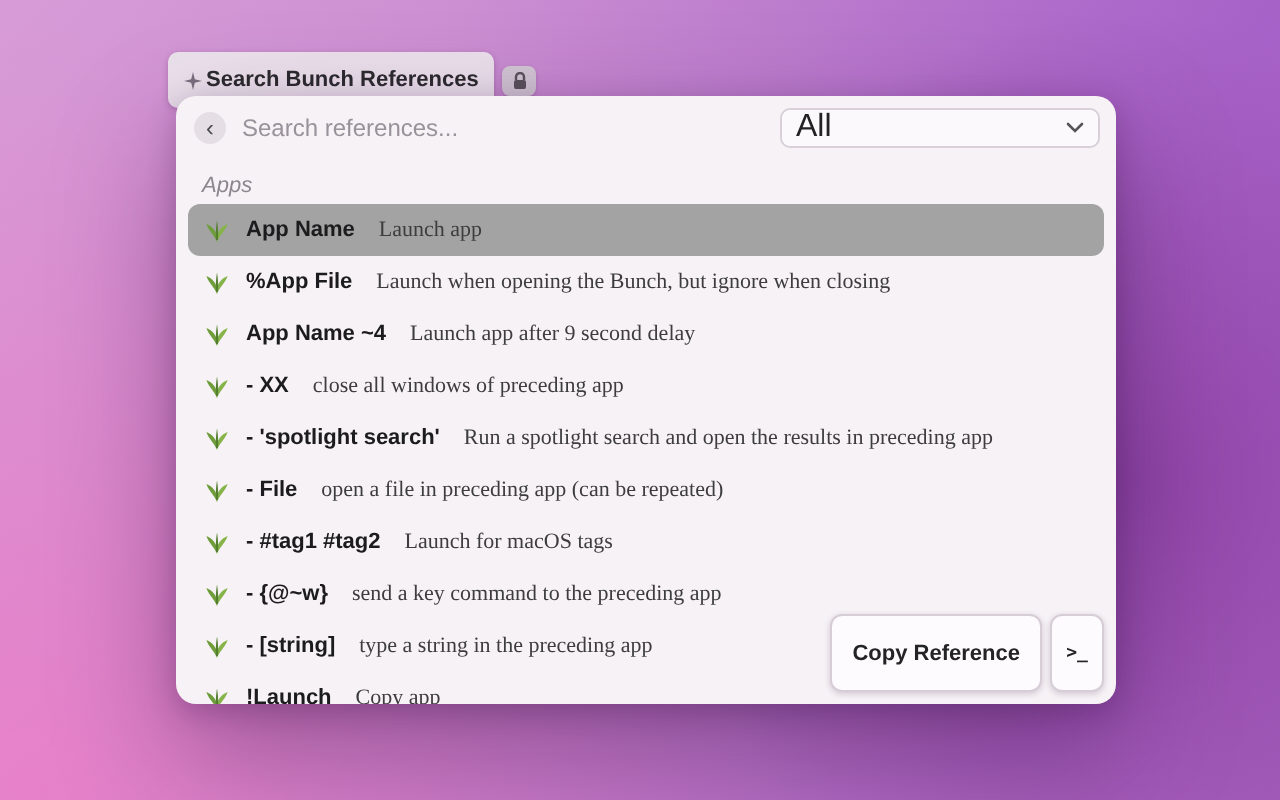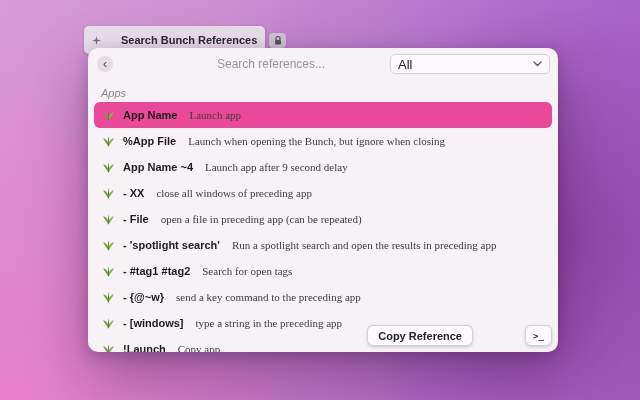--- a/index.html
+++ b/index.html
@@ -10,21 +10,21 @@
     background:
       radial-gradient(circle at 88% 60%, rgba(118,38,140,0.50), transparent 38%),
       radial-gradient(circle at 2% 98%, rgba(255,120,195,0.55), transparent 52%),
       radial-gradient(circle at 98% 2%, rgba(150,80,205,0.45), transparent 55%),
       linear-gradient(125deg, #d79cd8 0%, #c486cd 45%, #b26cc3 75%, #a660bd 100%);
   }
 
   
   .title-group { position: absolute; left: 84px; top: 26px; display: flex; align-items: center; gap: 4px; }
   .pill {
-    display: flex; align-items: center; gap: 20px;
+    display: flex; align-items: center; gap: 2px;
     height: 28px; padding: 0 8px;
     background: rgba(236,229,236,0.95);
     border-radius: 5px;
     box-shadow: 0 1px 3px rgba(60,20,70,0.25);
     font-size: 11px; font-weight: 600; color: #2b2b2d;
   }
   .lock-badge {
     width: 17px; height: 15px; border-radius: 4px;
     background: rgba(210,200,211,0.95);
     display: flex; align-items: center; justify-content: center;
@@ -42,54 +42,54 @@
   .back-btn {
     position: absolute; left: 9px; top: 8px; width: 16px; height: 16px;
     border-radius: 50%; background: #e5dee5; border: none;
     color: #4a4a4c; font-size: 12px; line-height: 14px; text-align: center;
     cursor: pointer; padding: 0;
   }
   .search-input {
     position: absolute; left: 33px; top: 5px; width: 300px; height: 22px;
     border: none; outline: none; background: transparent;
     font-family: "Liberation Sans", sans-serif;
-    font-size: 12px; color: #a16207; text-align: center;
+    font-size: 12px; color: #a16207;
   }
   .search-input::placeholder { color: #9a929a; }
 
   .filter {
     position: absolute; right: 8px; top: 6px; width: 160px; height: 20px;
     background: #fcf9fc; border: 1px solid #d9d0d9; border-radius: 5px;
     display: flex; align-items: center; justify-content: space-between;
-    padding: 0 7px; font-size: 13px; color: #222; cursor: pointer;
+    padding: 0 7px; font-size: 16px; color: #222; cursor: pointer;
   }
 
   .section-label {
     position: absolute; left: 13px; top: 39px;
     font-size: 11px; color: #8e868e; font-style: italic;
   }
 
   .list { position: absolute; left: 6px; right: 6px; top: 54px; bottom: 0; overflow: hidden; }
   .row {
     height: 26px; display: flex; align-items: center;
     padding: 0 8px; border-radius: 6px; font-size: 11px; cursor: pointer;
     white-space: nowrap;
   }
-  .row.selected { background: #ec4899; }
+  .row.selected { background: #a3a3a3; }
   .row-icon { margin-right: 8px; flex: 0 0 auto; display: flex; }
   .code { font-weight: 700; color: #1c1c1e; }
   .desc { margin-left: 12px; color: #3d3d3f; font-family: Liberation Serif, serif; }
 
   .footer { position: absolute; right: 6px; bottom: 6px; display: flex; gap: 4px; }
   .btn {
-    height: 21px; padding: 0 10px;
+    height: 39px; padding: 0 10px;
     background: #fdfbfd; border: 1px solid #d6cdd6; border-radius: 6px;
     font-family: "Liberation Sans", sans-serif;
     font-size: 11px; font-weight: 600; color: #242426;
-    box-shadow: 0 1px 3px rgba(40,10,50,0.18); cursor: pointer; margin-left: 48px;
+    box-shadow: 0 1px 3px rgba(40,10,50,0.18); cursor: pointer;
   }
   .btn.term {
     width: 27px; padding: 0;
     font-family: "DejaVu Sans Mono", monospace; font-size: 9px; font-weight: 700;
   }
 </style>
 </head>
 <body>
 
 <div style="position:absolute;inset:0;">
@@ -181,46 +181,46 @@
       </div>
 
       <div class="row">
         <span class="row-icon">
             <svg width="13" height="13" viewBox="0 0 13 13">
               <path d="M6.5 12 C5 8 2.5 7 1.2 3 C4 4.2 5.8 6 6.5 9" fill="#6f9d3c"></path>
               <path d="M6.5 12 C8 8 10.5 7 11.8 3 C9 4.2 7.2 6 6.5 9" fill="#86b44a"></path>
               <path d="M6 11 C5.8 7 6 4 6.5 1.2 C7 4 7.2 7 7 11 Z" fill="#557f30"></path>
             </svg>
           </span>
+        <span class="code">- 'spotlight search'</span>
+        <span class="desc">Run a spotlight search and open the results in preceding app</span>
+      </div>
+
+      <div class="row">
+        <span class="row-icon">
+            <svg width="13" height="13" viewBox="0 0 13 13">
+              <path d="M6.5 12 C5 8 2.5 7 1.2 3 C4 4.2 5.8 6 6.5 9" fill="#6f9d3c"></path>
+              <path d="M6.5 12 C8 8 10.5 7 11.8 3 C9 4.2 7.2 6 6.5 9" fill="#86b44a"></path>
+              <path d="M6 11 C5.8 7 6 4 6.5 1.2 C7 4 7.2 7 7 11 Z" fill="#557f30"></path>
+            </svg>
+          </span>
         <span class="code">- File</span>
         <span class="desc">open a file in preceding app (can be repeated)</span>
       </div>
 
       <div class="row">
         <span class="row-icon">
             <svg width="13" height="13" viewBox="0 0 13 13">
               <path d="M6.5 12 C5 8 2.5 7 1.2 3 C4 4.2 5.8 6 6.5 9" fill="#6f9d3c"></path>
               <path d="M6.5 12 C8 8 10.5 7 11.8 3 C9 4.2 7.2 6 6.5 9" fill="#86b44a"></path>
               <path d="M6 11 C5.8 7 6 4 6.5 1.2 C7 4 7.2 7 7 11 Z" fill="#557f30"></path>
             </svg>
           </span>
-        <span class="code">- 'spotlight search'</span>
-        <span class="desc">Run a spotlight search and open the results in preceding app</span>
-      </div>
-
-      <div class="row">
-        <span class="row-icon">
-            <svg width="13" height="13" viewBox="0 0 13 13">
-              <path d="M6.5 12 C5 8 2.5 7 1.2 3 C4 4.2 5.8 6 6.5 9" fill="#6f9d3c"></path>
-              <path d="M6.5 12 C8 8 10.5 7 11.8 3 C9 4.2 7.2 6 6.5 9" fill="#86b44a"></path>
-              <path d="M6 11 C5.8 7 6 4 6.5 1.2 C7 4 7.2 7 7 11 Z" fill="#557f30"></path>
-            </svg>
-          </span>
         <span class="code">- #tag1 #tag2</span>
-        <span class="desc">Search for open tags</span>
+        <span class="desc">Launch for macOS tags</span>
       </div>
 
       <div class="row">
         <span class="row-icon">
             <svg width="13" height="13" viewBox="0 0 13 13">
               <path d="M6.5 12 C5 8 2.5 7 1.2 3 C4 4.2 5.8 6 6.5 9" fill="#6f9d3c"></path>
               <path d="M6.5 12 C8 8 10.5 7 11.8 3 C9 4.2 7.2 6 6.5 9" fill="#86b44a"></path>
               <path d="M6 11 C5.8 7 6 4 6.5 1.2 C7 4 7.2 7 7 11 Z" fill="#557f30"></path>
             </svg>
           </span>
@@ -229,21 +229,21 @@
       </div>
 
       <div class="row">
         <span class="row-icon">
             <svg width="13" height="13" viewBox="0 0 13 13">
               <path d="M6.5 12 C5 8 2.5 7 1.2 3 C4 4.2 5.8 6 6.5 9" fill="#6f9d3c"></path>
               <path d="M6.5 12 C8 8 10.5 7 11.8 3 C9 4.2 7.2 6 6.5 9" fill="#86b44a"></path>
               <path d="M6 11 C5.8 7 6 4 6.5 1.2 C7 4 7.2 7 7 11 Z" fill="#557f30"></path>
             </svg>
           </span>
-        <span class="code">- [windows]</span>
+        <span class="code">- [string]</span>
         <span class="desc">type a string in the preceding app</span>
       </div>
 
       <div class="row">
         <span class="row-icon">
             <svg width="13" height="13" viewBox="0 0 13 13">
               <path d="M6.5 12 C5 8 2.5 7 1.2 3 C4 4.2 5.8 6 6.5 9" fill="#6f9d3c"></path>
               <path d="M6.5 12 C8 8 10.5 7 11.8 3 C9 4.2 7.2 6 6.5 9" fill="#86b44a"></path>
               <path d="M6 11 C5.8 7 6 4 6.5 1.2 C7 4 7.2 7 7 11 Z" fill="#557f30"></path>
             </svg>

